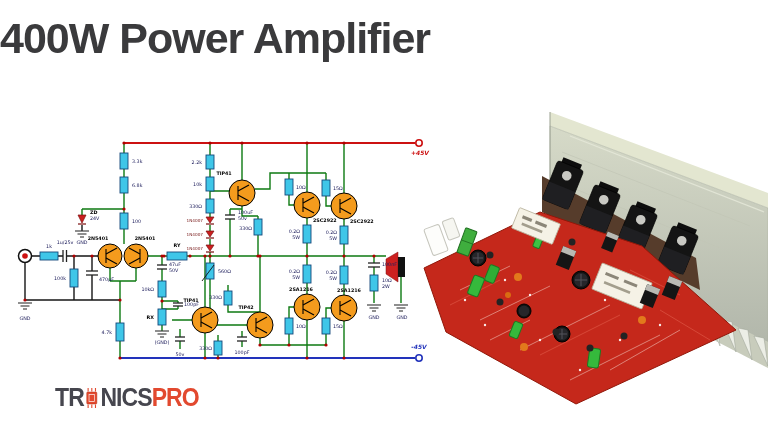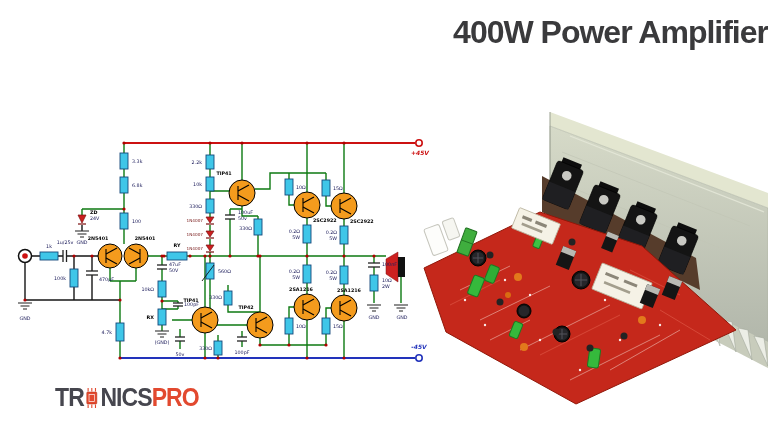--- a/index.html
+++ b/index.html
@@ -1,19 +1,19 @@
 <!DOCTYPE html>
 <html><head>
 <meta charset="utf-8">
 <style>
   html,body{margin:0;padding:0;background:#fff;}
   .stage{position:relative;width:768px;height:427px;background:#ffffff;overflow:hidden;
          font-family:"Liberation Sans",sans-serif;}
-  .title{position:absolute;top:14px;left:0;width:100%;text-align:right;
-         font-size:32px;font-weight:bold;color:#3a3a3c;letter-spacing:-1px;}
+  .title{position:absolute;top:14px;left:0;width:100%;text-align:left;
+         font-size:43px;font-weight:bold;color:#3a3a3c;letter-spacing:-1px;}
   .schematic-svg{position:absolute;left:2px;top:113px;}
   .photo-svg{position:absolute;left:420px;top:90px;}
   .logo{position:absolute;left:55px;top:383px;display:flex;align-items:center;
         font-weight:bold;font-size:25px;color:#46464e;letter-spacing:-1px;
         transform:scaleX(.92);transform-origin:left center;}
   .logo .pro{color:#e2492f;}
   .logo svg{margin:0 1px;}
   
   .wg{stroke:#0e7a12;stroke-width:1.4;fill:none;}
   .wb{stroke:#161616;stroke-width:1.4;fill:none;}

